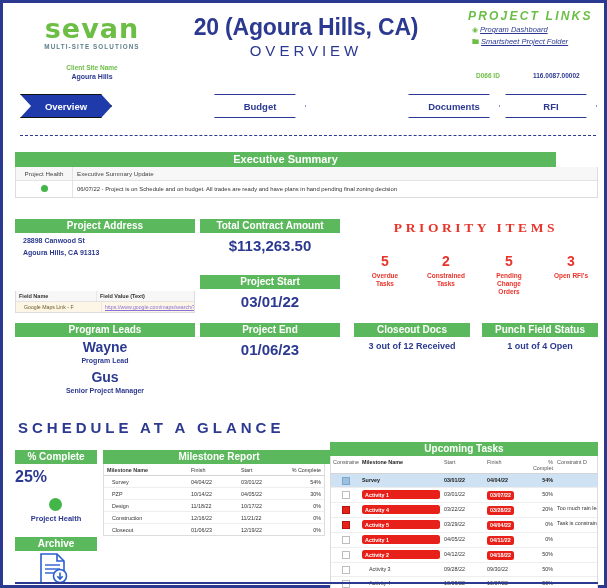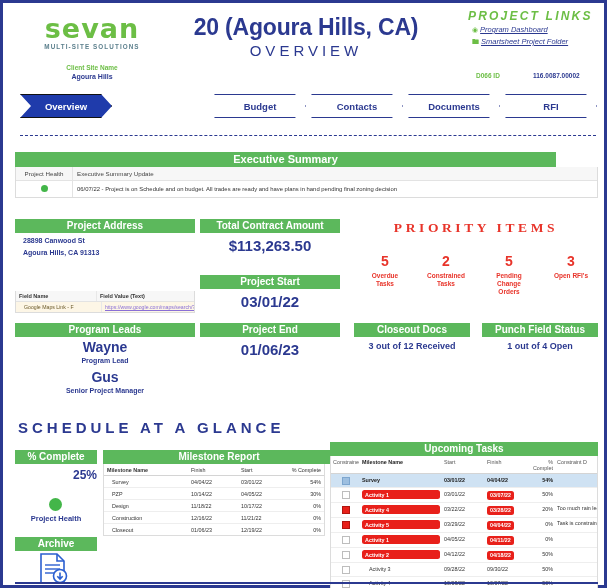--- a/index.html
+++ b/index.html
@@ -83,21 +83,21 @@
 
   
   .pi-title{position:absolute;left:348px;top:214px;width:244px;text-align:center;font-size:13.5px;font-weight:700;color:#e8342a;letter-spacing:3.6px;font-family:"Liberation Serif", serif;}
   .pi-col{position:absolute;top:248px;width:62px;text-align:center;}
   .pi-num{font-size:14px;font-weight:700;color:#e8342a;line-height:15px;}
   .pi-lbl{font-size:6.5px;font-weight:700;color:#e8342a;line-height:8px;margin-top:3px;}
 
   
   .sag{position:absolute;left:12px;top:413px;font-size:15px;font-weight:700;color:#2b3990;letter-spacing:4px;}
 
-  .pct-val{position:absolute;left:9px;top:462px;width:82px;text-align:right;font-size:12px;font-weight:700;color:#2b3990;}
+  .pct-val{position:absolute;left:9px;top:462px;width:82px;text-align:left;font-size:16px;font-weight:700;color:#2b3990;}
   .ph-dot{position:absolute;left:43px;top:492px;width:13px;height:13px;border-radius:50%;background:#43b649;}
   .ph-lbl{position:absolute;left:9px;top:508px;width:82px;text-align:center;font-size:7.5px;font-weight:700;color:#2b3990;}
   .arch-icon{position:absolute;left:30px;top:546px;}
 
   
   .tbl{position:absolute;border:1px solid #dcdcdc;border-top:none;box-sizing:border-box;background:#fff;overflow:hidden;}
   .tbl .row{display:flex;border-bottom:1px solid #eeeeee;}
   .tbl .row:last-child{border-bottom:none;}
   .tbl .row.head{background:#ffffff;border-bottom:1px solid #d4d4d4;}
   .tbl .cell{font-size:5.4px;color:#333;padding:2.5px 3px;box-sizing:border-box;overflow:hidden;white-space:nowrap;}
@@ -150,21 +150,20 @@
 
   <div class="plinks-title">PROJECT LINKS</div>
   <a class="plink plink1" href="#"><span class="ic">◉</span><span>Program Dashboard</span></a>
   <a class="plink plink2" href="#"><span class="ic">🖿</span><span>Smartsheet Project Folder</span></a>
   <div class="dossid-lbl">D066 ID</div>
   <div class="dossid-val">116.0087.00002</div>
 
   <div class="nav">
     <div class="chev active" style="left:14px;width:92px;">Overview</div>
     <div class="chev" style="left:208px;width:92px;">Budget</div>
-    <div class="chev" style="left:305px;width:92px;">Contacts</div>
     <div class="chev" style="left:402px;width:92px;">Documents</div>
     <div class="chev" style="left:499px;width:92px;">RFI</div>
   </div>
   <div class="nav-rule"></div>
 
   <div class="gbar big exec-head">Executive Summary</div>
   <div class="exec-tbl">
     <div class="hrow">
       <div class="c-health">Project Health</div>
       <div class="c-upd">Executive Summary Update</div>

